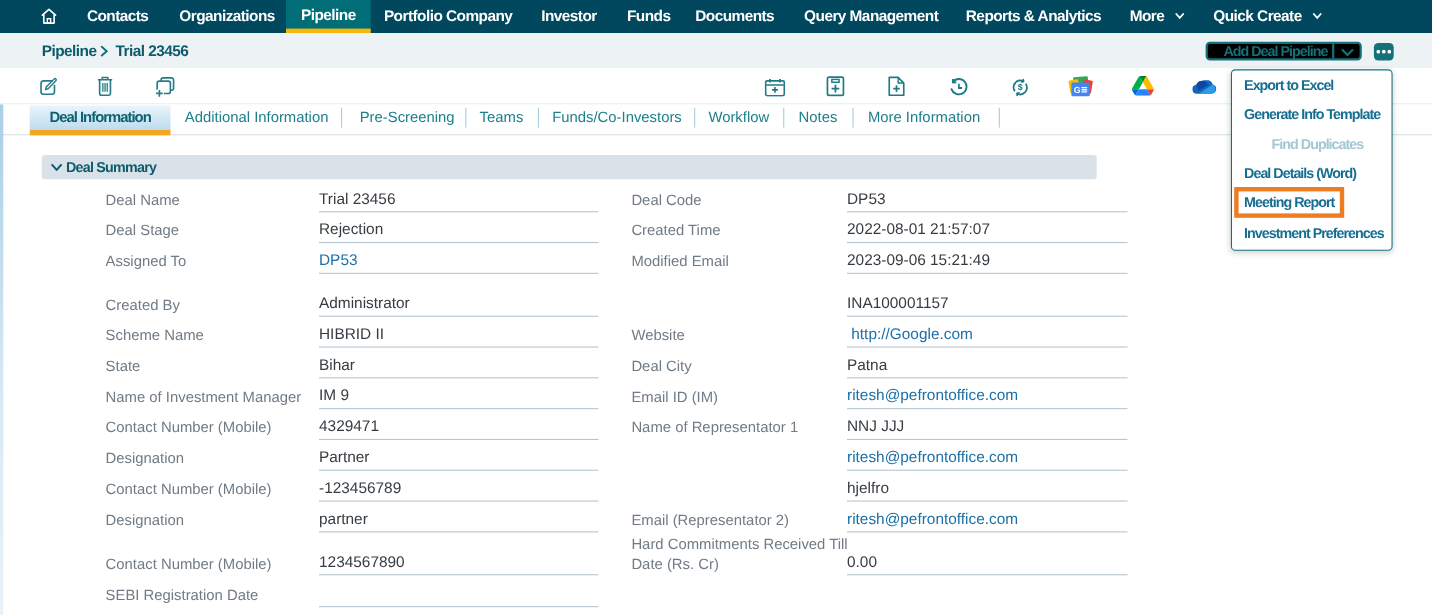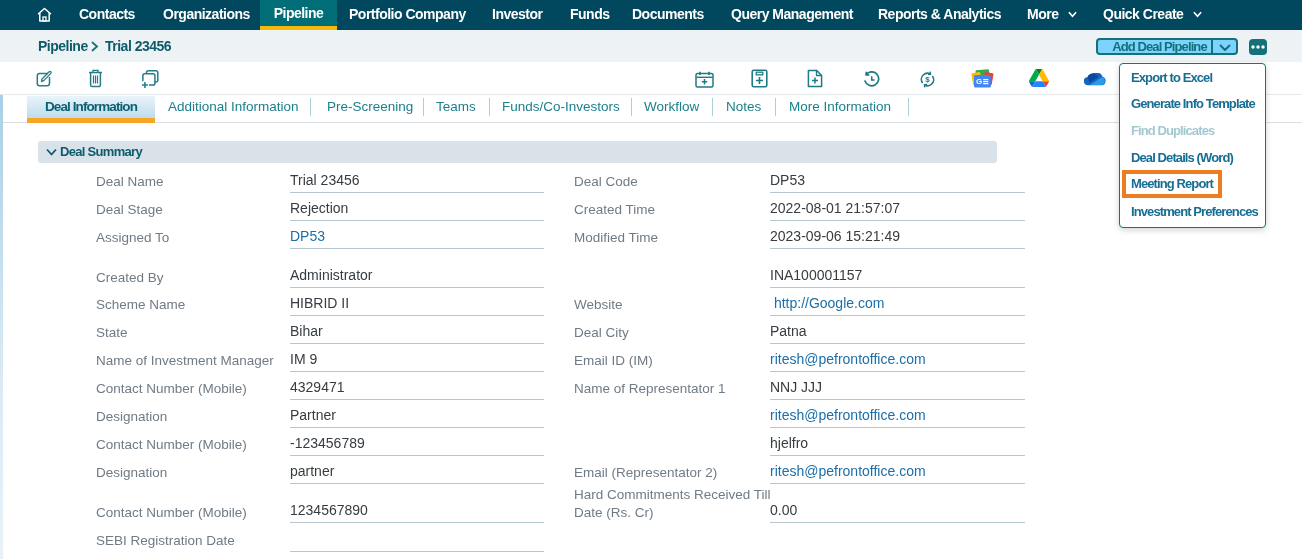--- a/index.html
+++ b/index.html
@@ -13,21 +13,21 @@
   font-size:14px; font-weight:700; letter-spacing:-0.5px; white-space:nowrap; }
 .nav .tab { position:absolute; left:260px; top:0; width:77px; height:30px;
   background:#006d77; border-bottom:4px solid #f7b80c; text-align:center;
   color:#fff; font-size:14px; font-weight:700; letter-spacing:-0.5px; line-height:27px; }
 .chev { display:inline-block; width:9px; height:9px; margin-left:6px; }
 
 
 .crumb { position:absolute; left:0; top:30px; width:1302px; height:32px; background:#edf2f5; }
 .crumb .bc { position:absolute; top:0; height:32px; line-height:32px;
   font-size:14px; font-weight:700; letter-spacing:-0.5px; color:#0d5b6b; white-space:nowrap; }
-.btn-add { position:absolute; left:1096px; top:38px; width:142px; height:17px; background:#7dd3fc;
+.btn-add { position:absolute; left:1096px; top:38px; width:142px; height:17px; background:#000000;
   border:2px solid #147079; border-radius:4px; }
 .btn-add .lbl { position:absolute; left:10px; top:0; width:103px; font-size:13px; font-weight:700; letter-spacing:-0.9px; color:#147079; line-height:14px; text-align:center; }
 .btn-add .sep { position:absolute; left:113px; top:0; width:2px; height:13px; background:#147079; }
 .btn-more { position:absolute; left:1249px; top:39px; width:18px; height:16px; background:#147079;
   border-radius:4px; color:#fff; text-align:center; line-height:12px; font-size:13px; font-weight:700; letter-spacing:1px;}
 
 
 .toolbar { position:absolute; left:0; top:62px; width:1302px; height:33px; background:#fff;
   border-bottom:1px solid #e4e9ed; }
 .icon { position:absolute; }
@@ -64,21 +64,21 @@
   border-bottom:1px solid #b7c7d1; }
 .row .cell-ll, .row .cell-rl { top:0; height:28px; line-height:28px; }
 .row .cell-lv, .row .cell-rv { top:0; height:25px; line-height:24px; }
 a.lk { color:#1c6fa8; text-decoration:none; }
 
 
 .menu { position:absolute; left:1119px; top:63px; width:147px; height:165px; background:#fff;
   border:1px solid #17727d; border-radius:4px; box-shadow:0 2px 6px rgba(0,0,0,.18); }
 .menu .mi { position:absolute; left:11px; height:20px; line-height:20px; font-size:13px;
   letter-spacing:-0.9px; font-weight:700; color:#166e93; white-space:nowrap;text-align:center; }
-.menu .dis { color:#a3c8d2; }
+.menu .dis { color:#a3c8d2;margin-left:25px; }
 .obox { position:absolute; left:1122px; top:170px; width:100px; height:28px;
   border:4px solid #ee7c21; }
 </style>
 </head>
 <body>
 
 <div class="nav">
   <svg class="abs" style="left:37px;top:7px" width="15" height="16" viewBox="0 0 15 16">
     <path d="M1.5 6.8 L7.5 1.5 L13.5 6.8 M2.8 6 V14 H12.2 V6" fill="none" stroke="#fff" stroke-width="1.5" stroke-linecap="round" stroke-linejoin="round"></path>
     <rect x="6" y="10" width="3" height="4" fill="none" stroke="#fff" stroke-width="1.3"></rect>
@@ -241,21 +241,21 @@
   </div>
   <div class="row">
     <div class="cell-ll">Deal Stage</div>
       <div class="cell-lv">Rejection</div>
     <div class="cell-rl">Created Time</div>
       <div class="cell-rv">2022-08-01 21:57:07</div>
   </div>
   <div class="row">
     <div class="cell-ll">Assigned To</div>
       <div class="cell-lv"><a class="lk" href="#">DP53</a></div>
-    <div class="cell-rl">Modified Time</div>
+    <div class="cell-rl">Modified Email</div>
       <div class="cell-rv">2023-09-06 15:21:49</div>
   </div>
   <div class="row2" style="height:39px">
     <div class="cell-ll" style="bottom:1px;line-height:25px">Created By</div>
     <div class="cell-lv" style="bottom:3px;height:25px;line-height:24px">Administrator</div>
     <div class="cell-rv" style="bottom:3px;height:25px;line-height:24px">INA100001157</div>
   </div>
   <div class="row">
     <div class="cell-ll">Scheme Name</div>
       <div class="cell-lv">HIBRID II</div>

